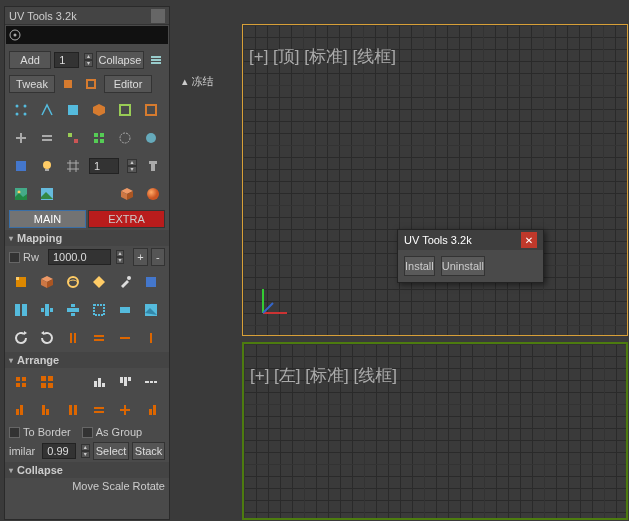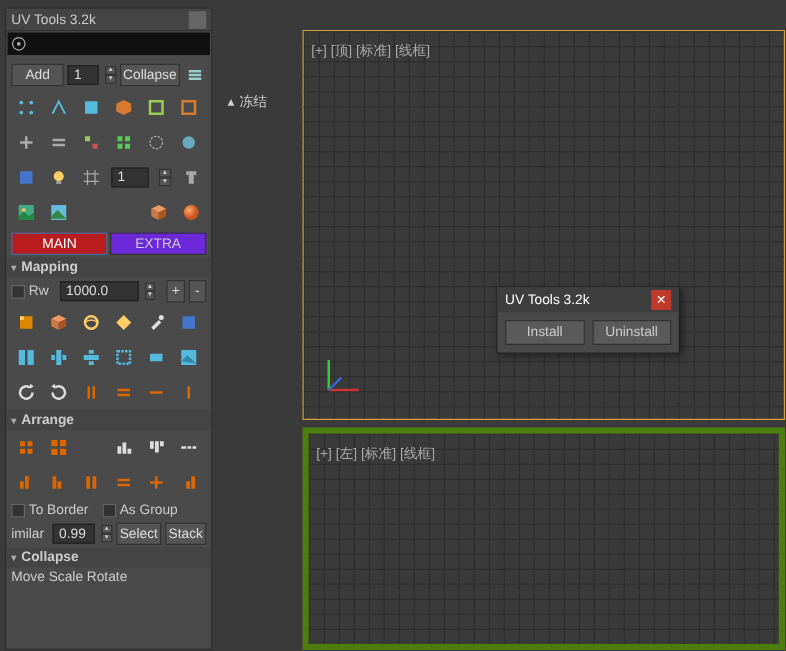--- a/index.html
+++ b/index.html
@@ -9,37 +9,37 @@
   .title-bar span{flex:1}
   .title-sq{width:14px;height:14px;background:#666;margin-left:2px}
   .row2{display:flex;align-items:center;height:18px;background:#111;margin:1px;gap:2px;padding:0 2px}
   .gear{width:14px;height:14px;display:flex;align-items:center;justify-content:center}
   .row{display:flex;align-items:center;gap:3px;padding:2px 4px}
   .btn{background:#555;border:1px solid #333;height:18px;display:flex;align-items:center;justify-content:center;cursor:pointer;color:#ddd}
   .spin{background:#333;border:1px solid #222;height:16px;display:flex;align-items:center;padding:0 4px;color:#ddd}
   .ic{width:20px;height:20px;display:flex;align-items:center;justify-content:center;cursor:pointer}
   .ic svg{display:block}
   .ico-row{display:flex;gap:6px;padding:4px 6px;align-items:center}
-  .tab-btn{flex:1;text-align:center;background:#6d28d9;border:1px solid #333;height:18px;line-height:16px;cursor:pointer}
-  .tab-active{background:#b91c1c;color:#fff;border-color:#3a6fa7}
+  .tab-btn{flex:1;text-align:center;background:#b91c1c;border:1px solid #333;height:18px;line-height:16px;cursor:pointer}
+  .tab-active{background:#737373;color:#fff;border-color:#3a6fa7}
   .sec-head{display:flex;align-items:center;gap:4px;background:#444;padding:2px 4px;font-weight:bold}
   .sec-head .tri{font-size:8px;color:#aaa}
   .chk{width:11px;height:11px;background:#333;border:1px solid #666;display:inline-block;margin-right:3px;vertical-align:middle}
   .lbl{display:inline-flex;align-items:center}
   .viewport{position:absolute;left:176px;top:0;right:0;bottom:0;background:#3a3a3a}
-  .vp{position:absolute;border:5px solid #4d7c0f;background:#3a3a3a}
+  .vp{position:absolute;border:2px solid #4d7c0f;background:#3a3a3a}
   .vp-active{border:1px solid #d8a038}
   .vp-grid{position:absolute;inset:0;background-image:linear-gradient(#333 1px,transparent 1px),linear-gradient(90deg,#333 1px,transparent 1px),linear-gradient(#2a2a2a 1px,transparent 1px),linear-gradient(90deg,#2a2a2a 1px,transparent 1px);background-size:60px 60px,60px 60px,12px 12px,12px 12px}
-  .vp-label{position:absolute;top:8px;left:6px;color:#aaa;font-size:11px}
+  .vp-label{position:absolute;top:20px;left:6px;color:#aaa;font-size:17px}
   .axis{position:absolute;left:12px;bottom:12px}
   .dialog{position:absolute;left:397px;top:229px;width:147px;background:#4a4a4a;border:1px solid #222;box-shadow:2px 2px 6px rgba(0,0,0,.5)}
   .dlg-title{display:flex;align-items:center;height:20px;background:#3e3e3e;padding:0 6px}
   .dlg-title span{flex:1;color:#fff}
   .dlg-close{width:16px;height:16px;background:#c0392b;color:#fff;display:flex;align-items:center;justify-content:center;cursor:pointer;font-size:10px}
-  .dlg-body{padding:6px;display:flex;flex-direction:column;gap:6px}
+  .dlg-body{padding:6px;display:flex;flex-direction:row;gap:6px}
   .dlg-btns{display:flex;gap:6px}
   .dlg-btn{flex:1;background:#5a5a5a;border:1px solid #333;height:20px;display:flex;align-items:center;justify-content:center;cursor:pointer}
   .dlg-text{background:#3a3a3a;border:1px solid #222;height:56px;padding:4px;color:#bbb}
   .menu-stub{position:absolute;left:176px;top:0;width:80px;height:20px;border:1px solid #222;background:#444}
   .menu-stub2{position:absolute;left:176px;top:20px;width:64px;height:18px;background:#3a3a3a;border-bottom:1px solid #222}
   .freeze{position:absolute;left:176px;top:72px;height:18px;display:flex;align-items:center;gap:4px;padding:0 6px;color:#ccc}
   .spin-arrows{display:flex;flex-direction:column;width:10px;margin-left:2px}
   .spin-arrows div{height:7px;background:#555;border:1px solid #333;font-size:6px;line-height:5px;text-align:center;cursor:pointer}
 </style>
 </head>
@@ -72,20 +72,34 @@
     <div class="btn" style="width:52px">Collapse</div>
     <div class="ic">
       <svg width="12" height="12" viewBox="0 0 12 12">
           <rect x="1" y="2" width="10" height="2" fill="#9cc"></rect>
           <rect x="1" y="5" width="10" height="2" fill="#9cc"></rect>
           <rect x="1" y="8" width="10" height="2" fill="#9cc"></rect>
         </svg>
     </div>
   </div>
 
+  <div class="row">
+    <div class="btn" style="width:46px">Tweak</div>
+    <div class="ic">
+        <svg width="14" height="14">
+          <rect x="3" y="3" width="8" height="8" fill="#d67b2f"></rect>
+        </svg>
+      </div>
+    <div class="ic">
+        <svg width="14" height="14">
+          <rect x="3" y="3" width="8" height="8" fill="none" stroke="#d67b2f" stroke-width="2"></rect>
+        </svg>
+      </div>
+    <div class="btn" style="width:48px">Editor</div>
+  </div>
 
   <div class="ico-row">
     <div class="ic">
         <svg width="14" height="14">
           <circle cx="3" cy="3" r="1.5" fill="#5bd"></circle>
           <circle cx="11" cy="3" r="1.5" fill="#5bd"></circle>
           <circle cx="3" cy="11" r="1.5" fill="#5bd"></circle>
           <circle cx="11" cy="11" r="1.5" fill="#5bd"></circle>
         </svg>
       </div>
@@ -464,21 +478,21 @@
       </div>
     <div class="btn" style="width:40px;margin-left:0">Select</div>
     <div class="btn" style="width:36px">Stack</div>
   </div>
 
   <div class="sec-head">
     <span class="tri">▾</span>
     <span>Collapse</span>
   </div>
 
-  <div class="row" style="justify-content:flex-start">
+  <div class="row" style="justify-content:flex-end">
     <span>Move</span>
     <span>Scale</span>
     <span>Rotate</span>
   </div>
 
 </div>
 
 <div class="viewport">
   <div class="vp vp-active" style="left:66px;top:24px;width:386px;height:312px">
     <div class="vp-grid"></div>

